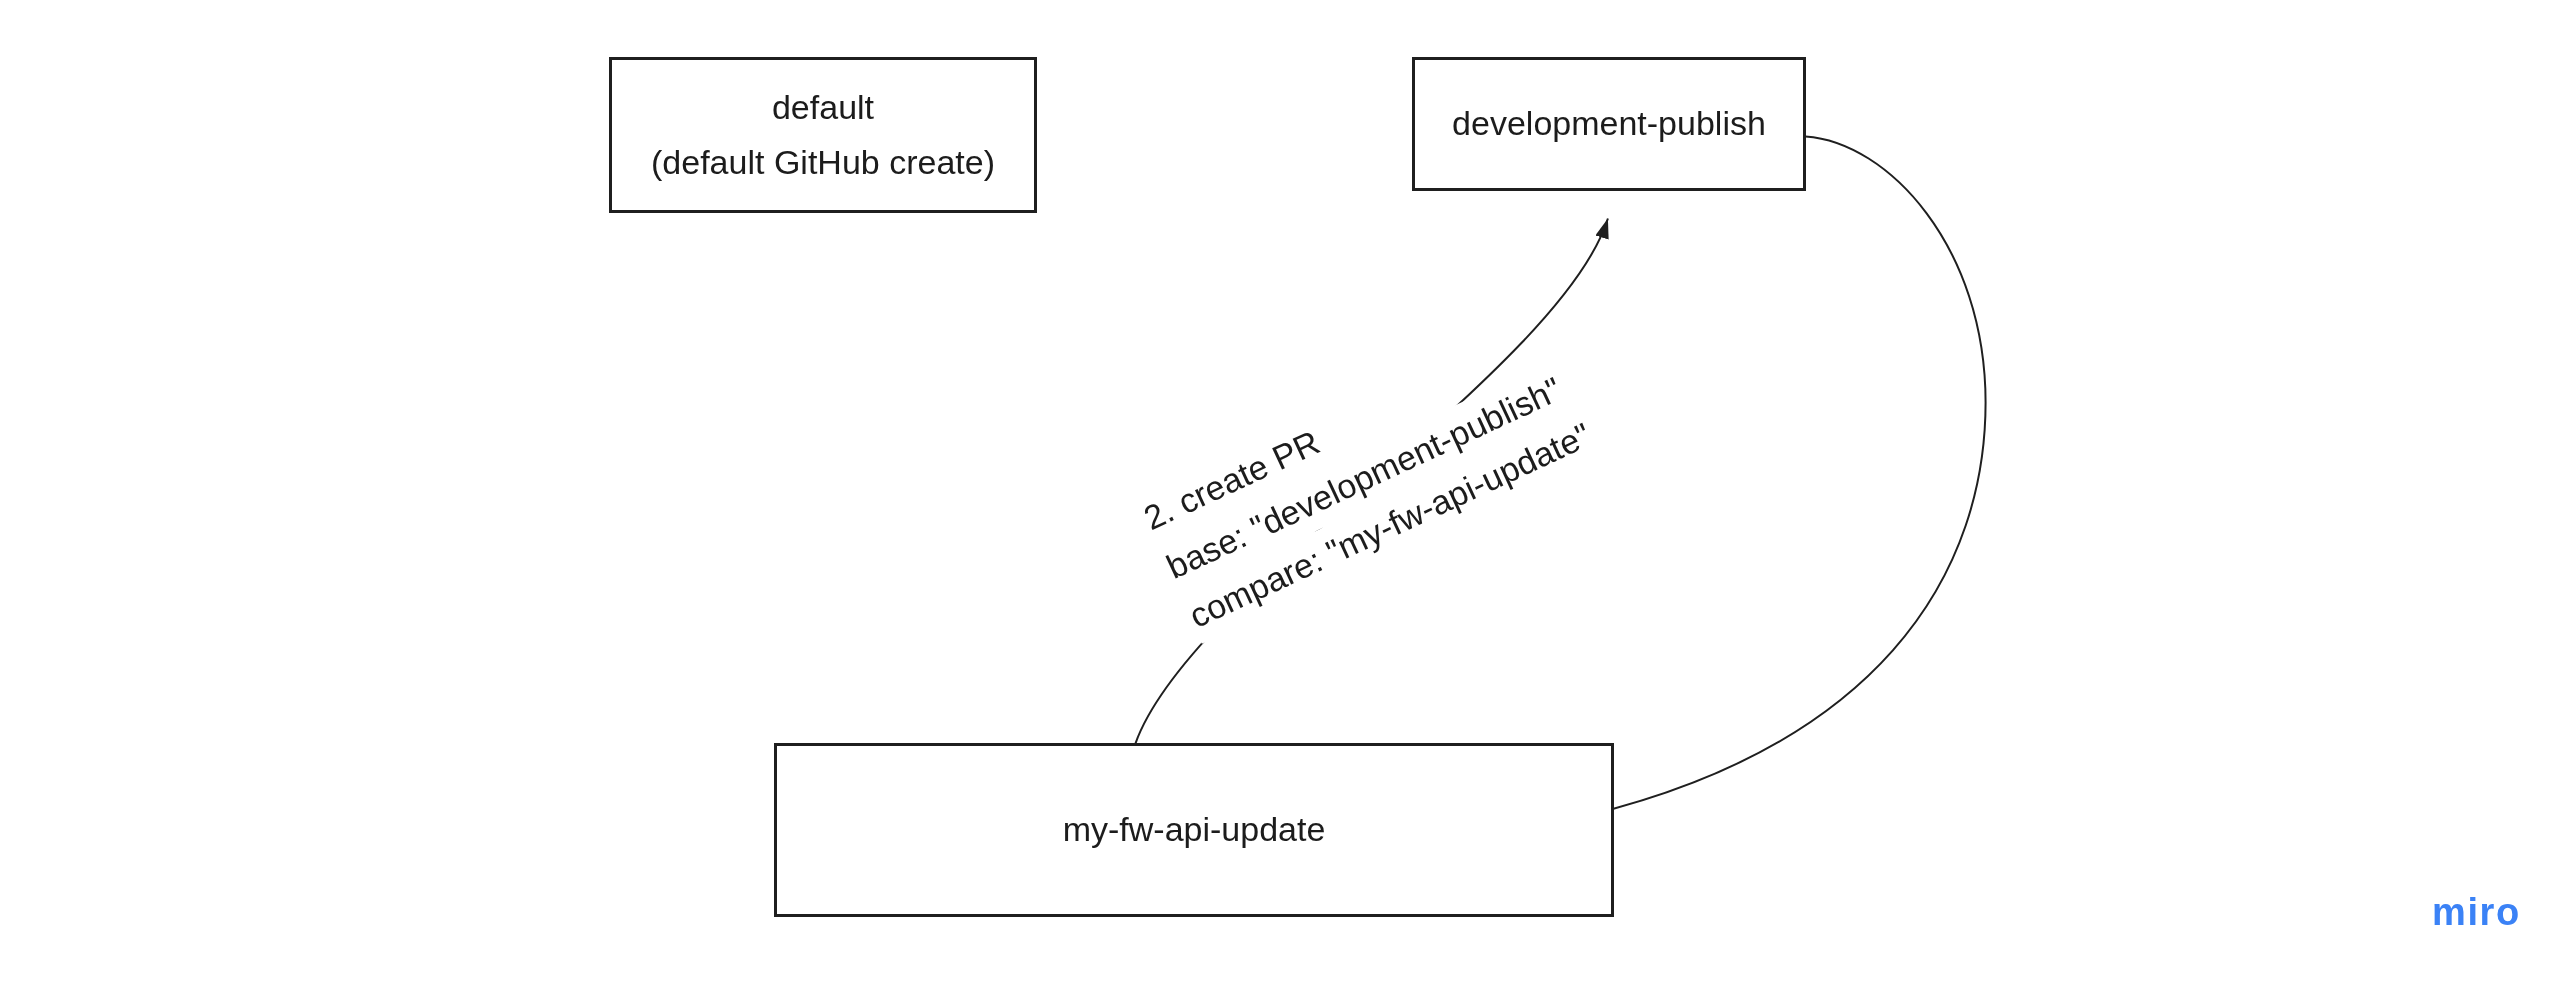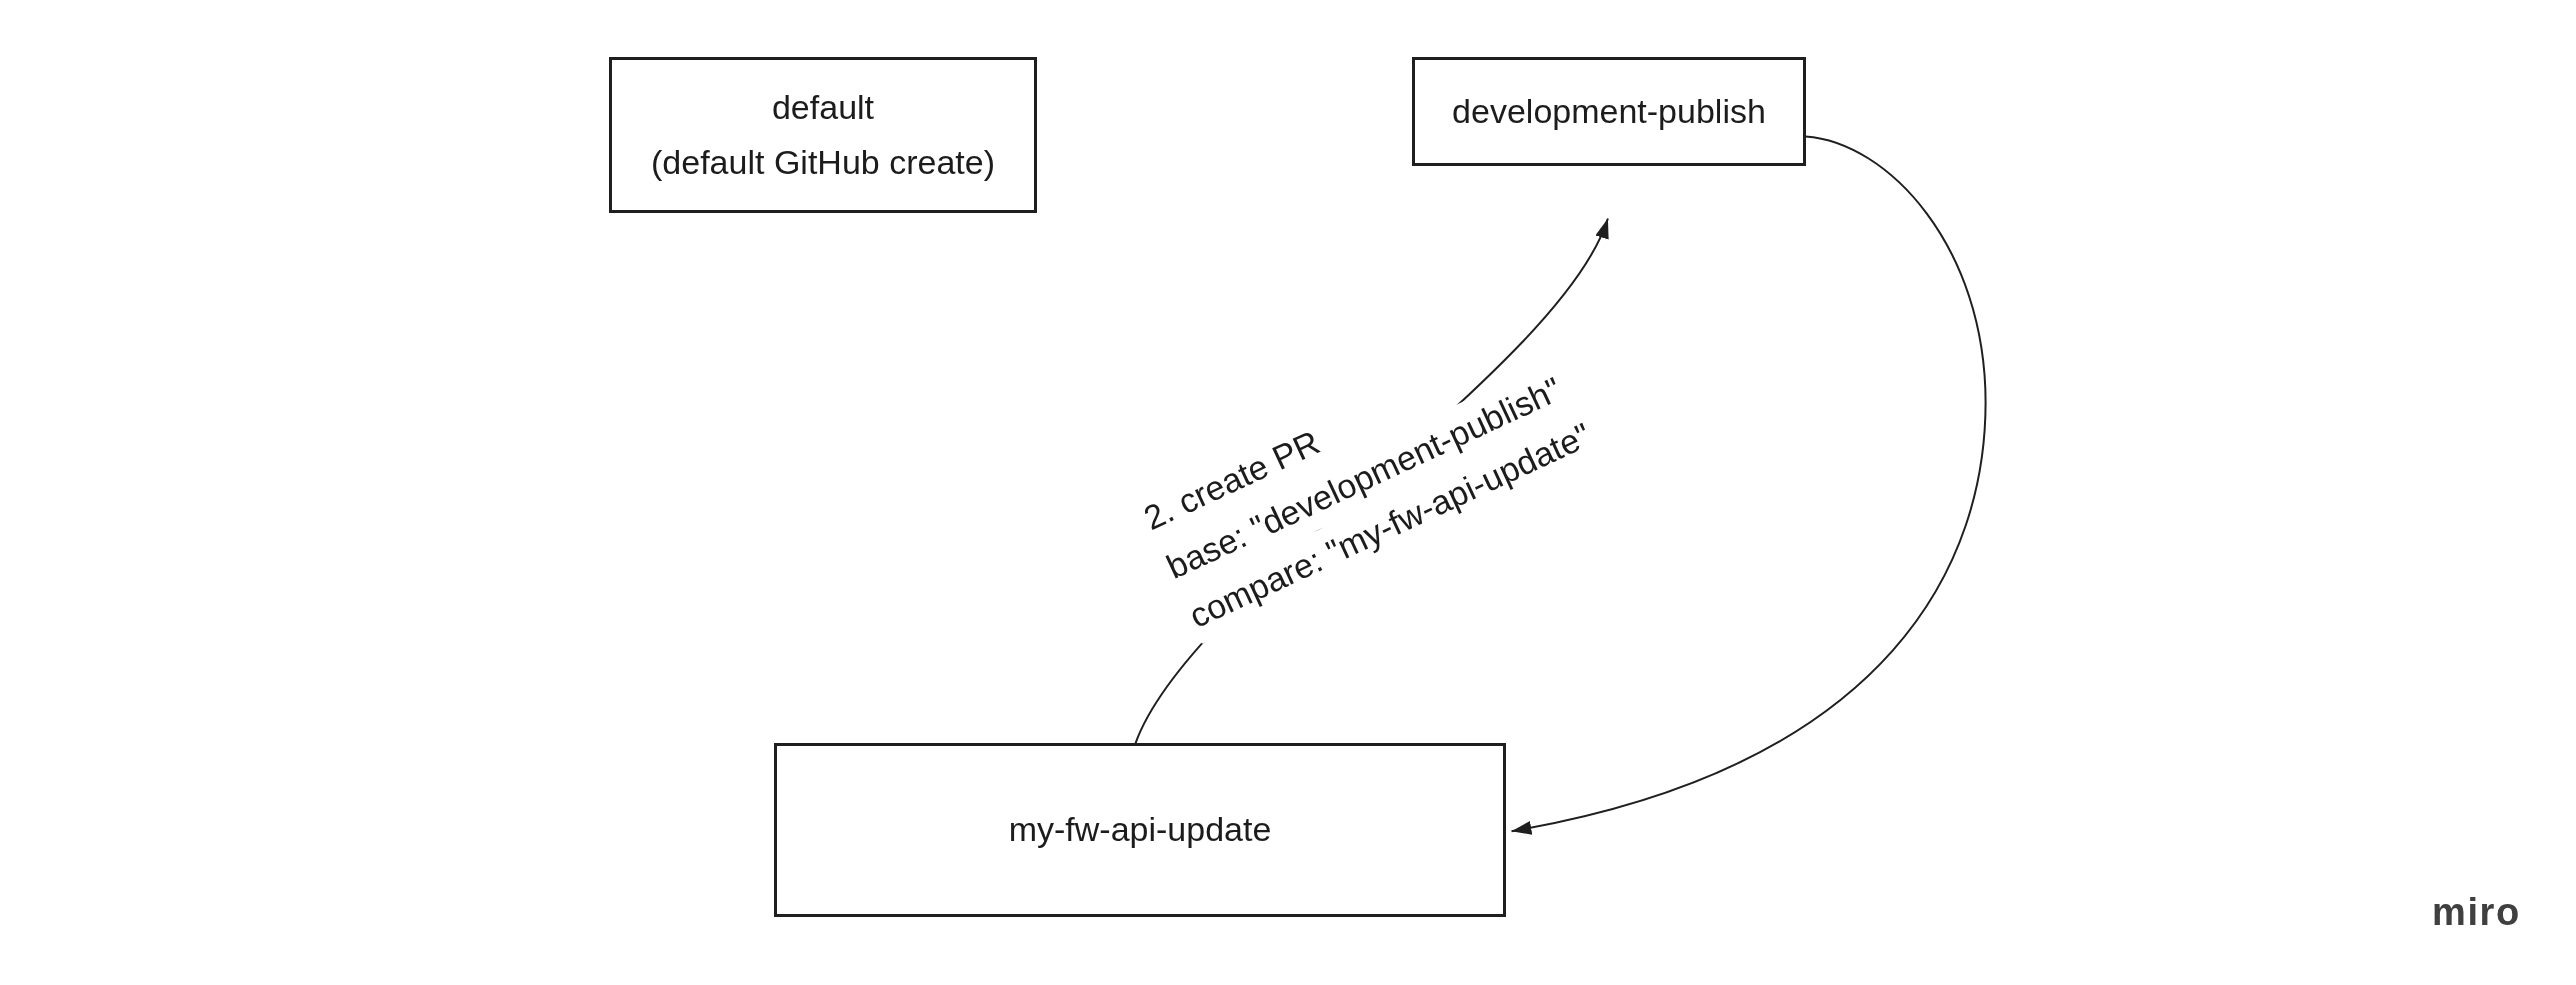--- a/index.html
+++ b/index.html
@@ -33,22 +33,22 @@
     flex-direction: column;
     align-items: center;
     justify-content: center;
     text-align: center;
     color: #1c1c1c;
     font-size: 34px;
     line-height: 1.62;
     z-index: 3;
   }
   #node-publish        { left: 609px;  top: 57px;  width: 428px; height: 156px; }
-  #node-dev-publish    { left: 1412px; top: 57px;  width: 394px; height: 109px; }
-  #node-my-fw-api      { left: 774px;  top: 743px; width: 732px; height: 174px; }
+  #node-dev-publish    { left: 1412px; top: 57px;  width: 394px; height: 134px; }
+  #node-my-fw-api      { left: 774px;  top: 743px; width: 840px; height: 174px; }
 
   .connector-label {
     position: absolute;
     color: #1c1c1c;
     font-size: 34px;
     line-height: 1.55;
     white-space: nowrap;
     z-index: 2;
   }
   #label-create-branch {
@@ -70,21 +70,21 @@
     background: #ffffff;
     padding: 0.8px 6.4px 0.8px 1.6px;
   }
   .watermark {
     position: absolute;
     left: 2432px;
     top: 891px;
     font-size: 38px;
     font-weight: 600;
     letter-spacing: 1.6px;
-    color: #404040;
+    color: #3b82f6;
     z-index: 3;
     user-select: none;
   }
 </style>
 </head>
 <body>
 
 <div class="canvas">
 
   <svg class="connector-layer" viewBox="0 0 3233 1237" xmlns="http://www.w3.org/2000/svg">

